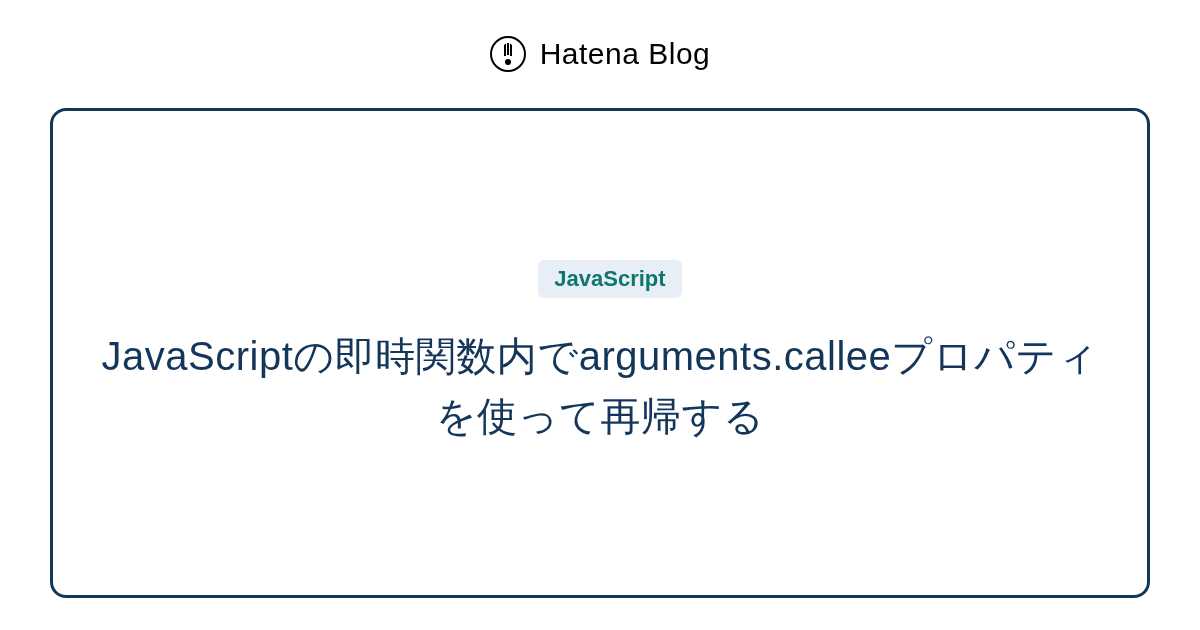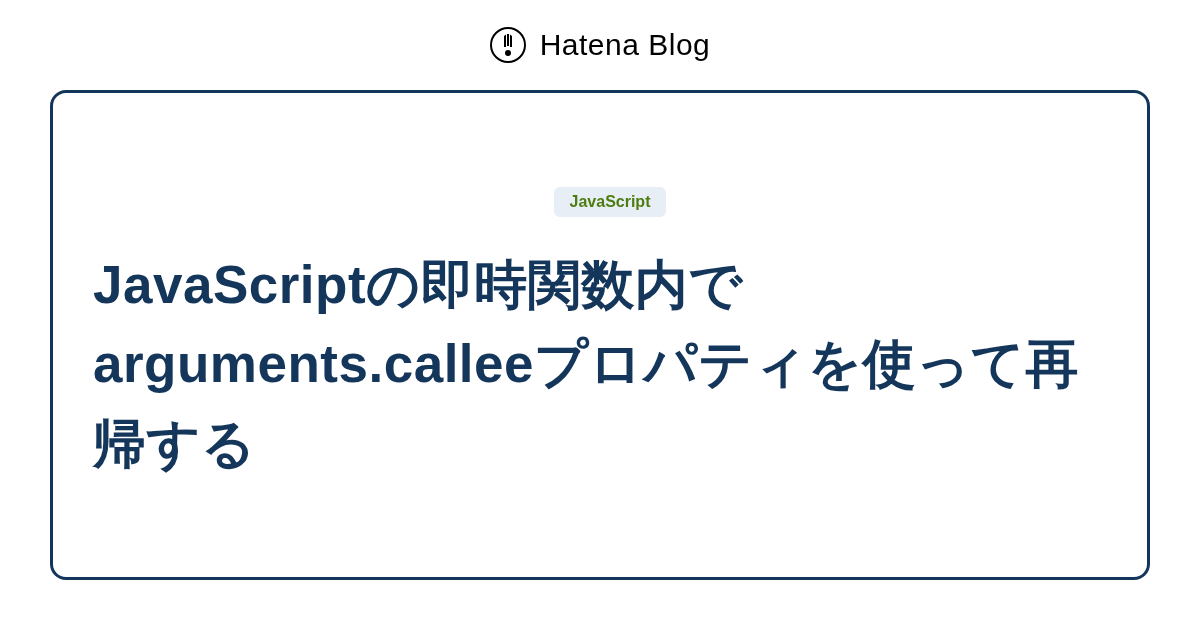--- a/index.html
+++ b/index.html
@@ -11,21 +11,21 @@
       width: 1200px;
       height: 630px;
       font-family: -apple-system, BlinkMacSystemFont, "Segoe UI", "Helvetica Neue", "Hiragino Sans", "Hiragino Kaku Gothic ProN", "Yu Gothic", Meiryo, sans-serif;
       background: #ffffff;
       display: flex;
       flex-direction: column;
       align-items: center;
     }
     .header {
       width: 100%;
-      height: 90px;
+      height: 108px;
       display: flex;
       align-items: center;
       justify-content: center;
       gap: 14px;
     }
     .logo-icon {
       width: 36px;
       height: 36px;
     }
     .logo-text {
@@ -41,31 +41,32 @@
       border-radius: 16px;
       display: flex;
       flex-direction: column;
       align-items: center;
       justify-content: center;
       gap: 28px;
       padding: 40px;
     }
     .tag {
       background: #e8eef6;
-      color: #4d7c0f;
-      font-size: 16px;
+      color: #0f766e;
+      font-size: 22px;
       font-weight: 600;
       padding: 6px 16px;
       border-radius: 6px;
       margin-left: 20px;
     }
     .title {
       color: #14365a;
-      font-size: 53px;
-      font-weight: 700;
+      font-size: 40px;
+      font-weight: 400;
+      text-align: center;
       line-height: 1.5;
       letter-spacing: 0.5px;
     }
     .subtitle {
       color: #14365a;
       font-size: 24px;
       font-weight: 600;
       text-align: center;
     }
   </style>

